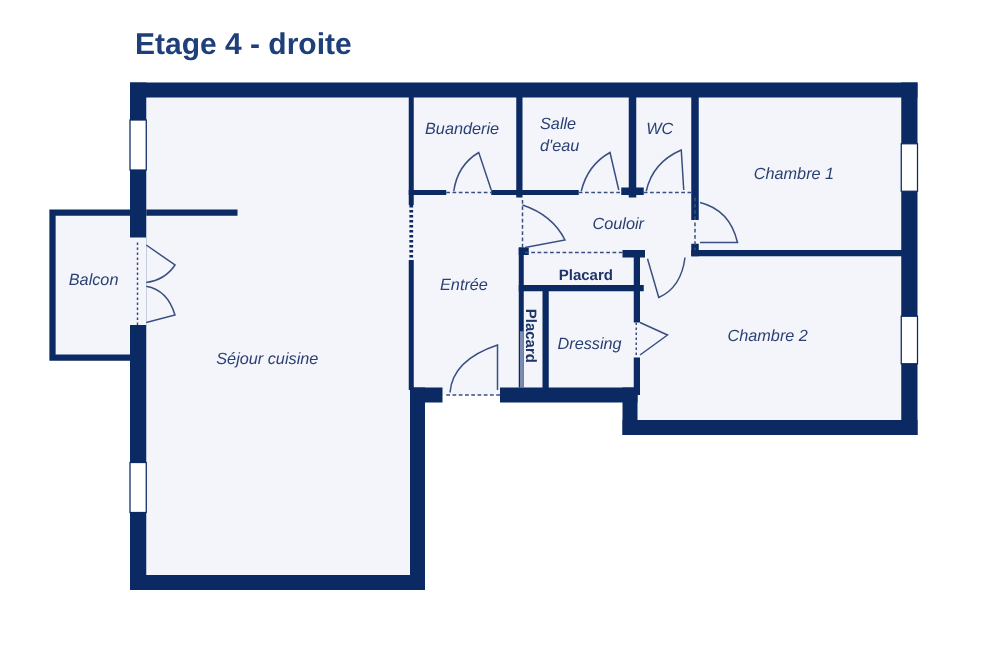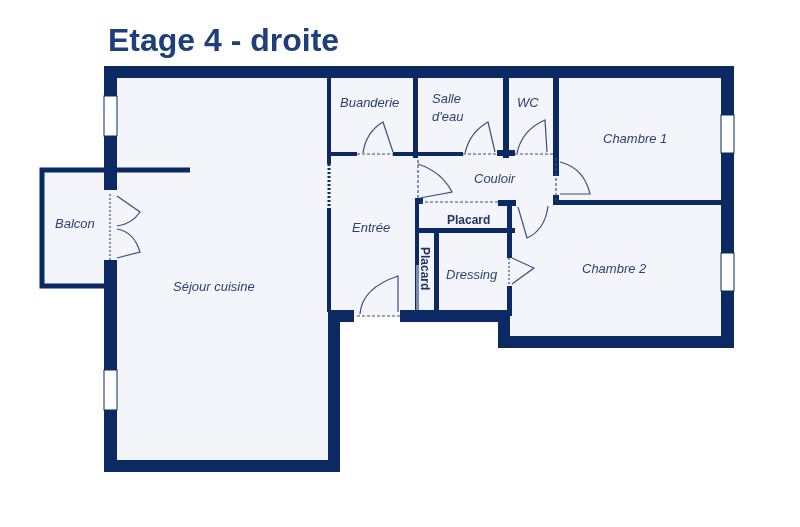--- a/index.html
+++ b/index.html
@@ -1,18 +1,18 @@
 <!DOCTYPE html>
 <html><head>
 <meta charset="utf-8">
 <style>
   html, body { margin:0; padding:0; }
   body { width:800px; height:527px; background:#ffffff; position:relative; overflow:hidden;
          font-family:"Liberation Sans", sans-serif; }
-  .title { position:absolute; left:108px; top:22px; font-size:32px; font-weight:bold; color:#1e3f7a;text-align:right; }
+  .title { position:absolute; left:108px; top:22px; font-size:24px; font-weight:bold; color:#1e3f7a;text-align:right; }
   svg { position:absolute; left:0; top:0; }
   .lbl { font-family:"Liberation Sans", sans-serif; font-style:italic; font-size:13px; fill:#2a3f72; }
   .lblb { font-family:"Liberation Sans", sans-serif; font-weight:bold; font-size:12px; fill:#1e3366; }
 </style>
 </head>
 <body>
 
 <div class="title">Etage 4 - droite</div>
 
 <svg width="800" height="527" viewBox="0 0 800 527">

